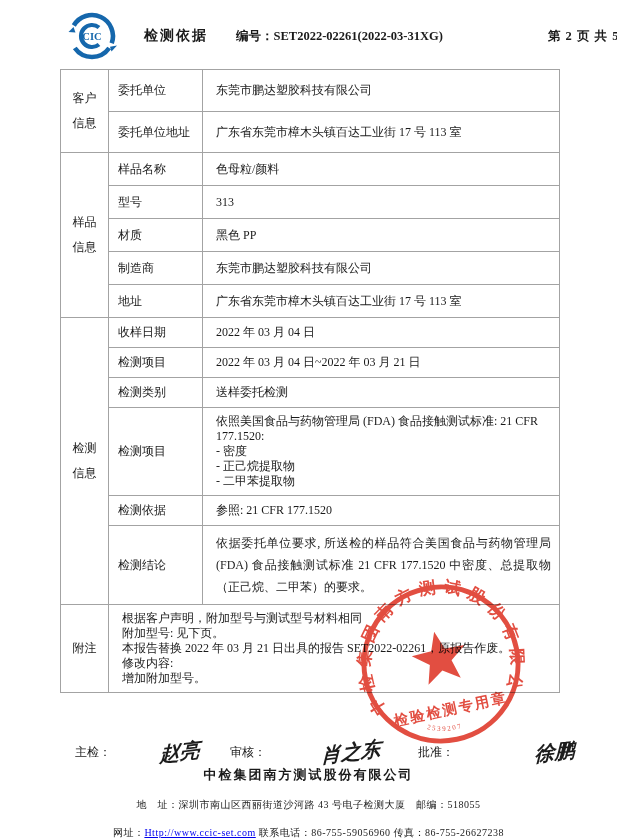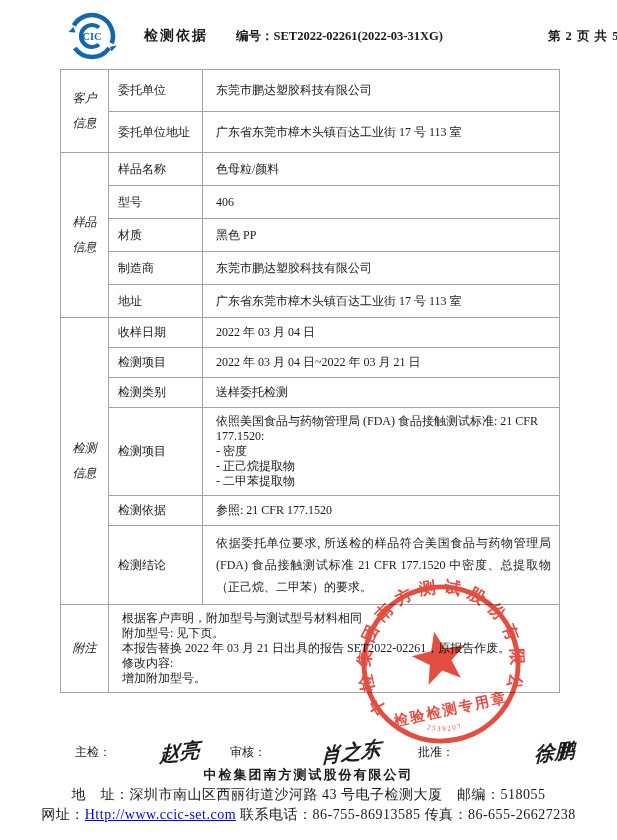--- a/index.html
+++ b/index.html
@@ -14,21 +14,21 @@
 
   
   .hdr { display:flex; align-items:center; height:58px; }
   .hdr-title { font-size:14px; font-weight:bold; letter-spacing:2px; margin-left:20px; }
   .hdr-no { font-size:12.5px; font-weight:bold; margin-left:28px; white-space:nowrap; }
   .hdr-page { font-size:12.5px; font-weight:bold; margin-left:auto; letter-spacing:1px; white-space:nowrap; }
 
   
   table.rep { border-collapse:collapse; width:500px; margin-top:4px; table-layout:fixed; }
   table.rep td { border:1px solid #a3a3a3; font-size:12px; vertical-align:middle; }
-  td.sec { width:48px; text-align:center; white-space:pre-line; line-height:2.1; padding:16px 2px;font-style:italic; }
+  td.sec { width:48px; text-align:center; white-space:pre-line; line-height:2.1; padding:16px 2px; }
   td.lbl { width:94px; padding:6px 4px 6px 9px; }
   td.val { padding:6px 8px 6px 13px; }
   .pre { white-space:pre-line; line-height:15px; }
   tr.h34 { height:34px; } tr.h33 { height:33px; } tr.h27 { height:27px; }
   td.val-just { text-align:justify; line-height:22px; }
 
   
   .sig-area { margin-top:46px; position:relative; }
   .sig-grid { display:grid; grid-template-columns:170px 188px 1fr; }
   .sig-col { display:grid; grid-template-columns:54px 1fr; row-gap:24px; align-items:center; }
@@ -39,21 +39,21 @@
     transform:rotate(-7deg) skewX(-8deg); color:#1c1c1c; white-space:nowrap;
   }
 
   
   .stamp { position:absolute; left:355px; top:578px; width:172px; height:172px;
            mix-blend-mode:multiply; opacity:0.9; pointer-events:none; }
 
   
   .ftr { position:absolute; left:0; right:0; top:766px; text-align:center; }
   .ftr-company { font-size:13px; font-weight:bold; letter-spacing:2px; }
-  .ftr-line { font-size:14px; margin-top:2px; letter-spacing:0.5px; }
+  .ftr-line { font-size:10px; margin-top:14px; letter-spacing:0.5px; }
   .ftr-link { color:#0000ee; text-decoration:underline; }
 </style>
 </head>
 <body>
 
 <div class="page">
   <div class="doc">
 
     <div class="hdr">
       <svg width="64" height="54" viewBox="0 0 64 54">
@@ -84,21 +84,21 @@
       </tr>
 
       <tr class="h33">
         <td class="sec" rowspan="5">样品
 信息</td>
         <td class="lbl">样品名称</td>
         <td class="val">色母粒/颜料</td>
       </tr>
       <tr class="h33">
         <td class="lbl">型号</td>
-        <td class="val">406</td>
+        <td class="val">313</td>
       </tr>
       <tr class="h33">
         <td class="lbl">材质</td>
         <td class="val">黑色 PP</td>
       </tr>
       <tr class="h33">
         <td class="lbl">制造商</td>
         <td class="val">东莞市鹏达塑胶科技有限公司</td>
       </tr>
       <tr class="h33">
@@ -181,15 +181,15 @@
       <path id="arcBot" d="M 44 136 A 60 60 0 0 0 128 136" fill="none"></path>
       <text font-size="7" fill="#df3a2c" font-family="Liberation Serif, DejaVu Serif, serif">
         <textPath href="#arcBot" startOffset="18">2 5 3 9 2 0 7</textPath>
       </text>
     </g>
   </svg>
 
   <div class="ftr">
     <div class="ftr-company">中检集团南方测试股份有限公司</div>
     <div class="ftr-line">地　址：深圳市南山区西丽街道沙河路 43 号电子检测大厦　邮编：518055</div>
-    <div class="ftr-line"><span>网址：</span><a class="ftr-link" href="#">Http://www.ccic-set.com</a><span> 联系电话：86-755-86913585 传真：86-655-26627238</span></div>
+    <div class="ftr-line"><span>网址：</span><a class="ftr-link" href="#">Http://www.ccic-set.com</a><span> 联系电话：86-755-59056960 传真：86-755-26627238</span></div>
   </div>
 </div>
 
 </body></html>

